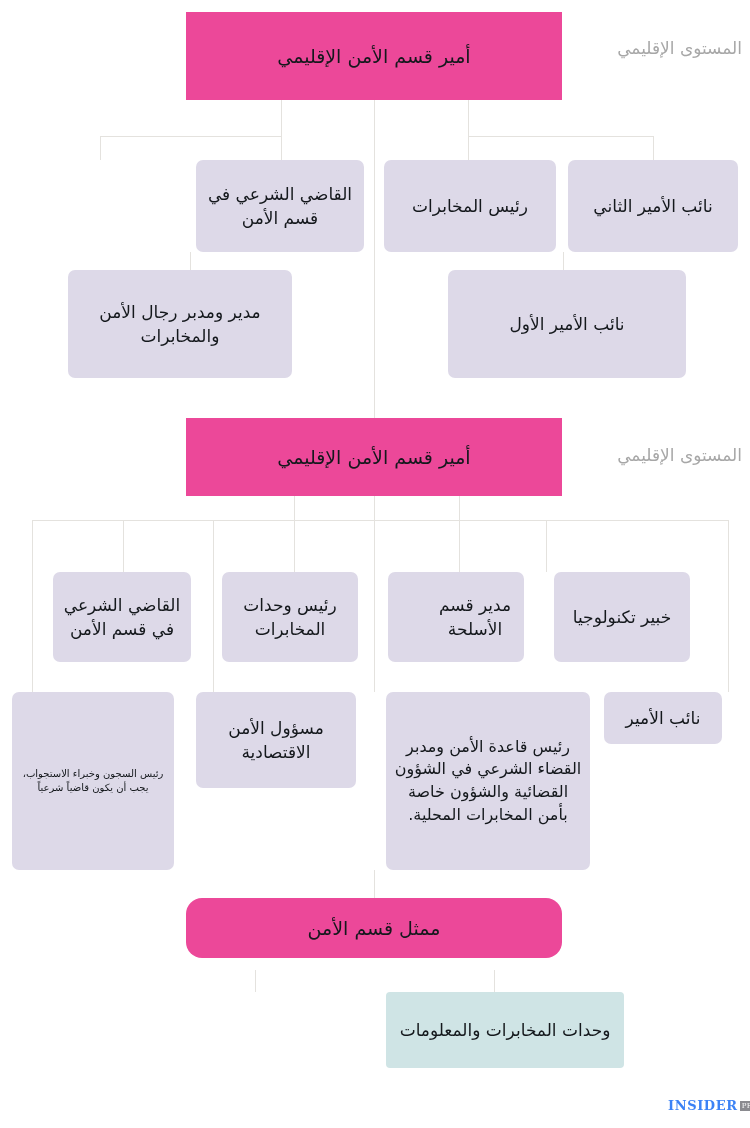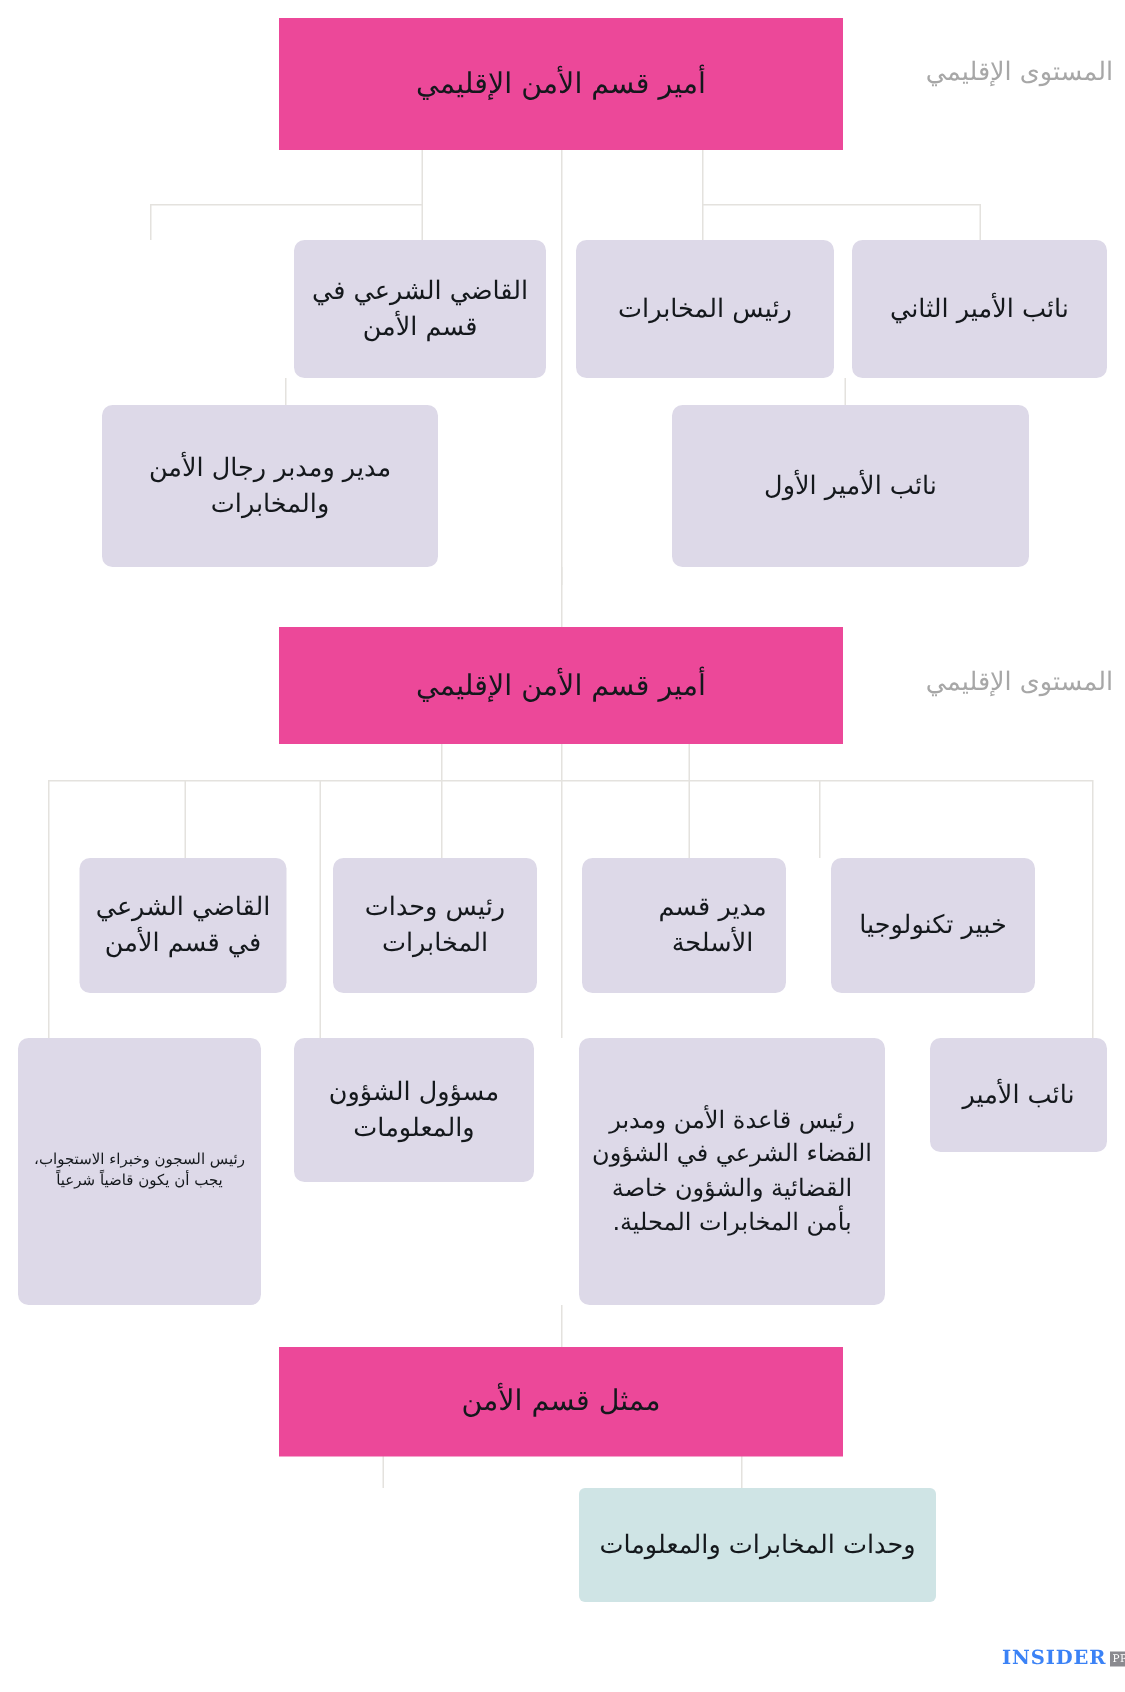--- a/index.html
+++ b/index.html
@@ -172,34 +172,34 @@
 
   <div class="node lav" style="left:554px; top:572px; width:136px; height:90px;">
     <span class="nodetext">خبير تكنولوجيا</span>
   </div>
 
   <div class="node lav" style="left:12px; top:692px; width:162px; height:178px; font-size:10px;">
     <span class="nodetext">رئيس السجون وخبراء الاستجواب، يجب أن يكون قاضياً شرعياً</span>
   </div>
 
   <div class="node lav" style="left:196px; top:692px; width:160px; height:96px;">
-    <span class="nodetext">مسؤول الشؤون والمعلومات</span>
+    <span class="nodetext">مسؤول الأمن الاقتصادية</span>
   </div>
 
   <div class="node lav" style="left:386px; top:692px; width:204px; height:178px; font-size:16px;">
     <span class="nodetext">رئيس قاعدة الأمن ومدبر القضاء الشرعي في الشؤون القضائية والشؤون خاصة بأمن المخابرات المحلية.</span>
   </div>
 
-  <div class="node lav" style="left:620px; top:692px; width:118px; height:76px;">
+  <div class="node lav" style="left:604px; top:692px; width:118px; height:52px;">
     <span class="nodetext">نائب الأمير</span>
   </div>
 
   <div class="conn v" style="left:374px; top:870px; height:28px;"></div>
 
-  <div class="node teal" style="left:186px; top:898px; width:376px; height:73px;">
+  <div class="node teal" style="left:186px; top:898px; width:376px; height:60px;border-radius:16px;">
     <span class="nodetext">ممثل قسم الأمن</span>
   </div>
 
   <div class="conn v" style="left:255px; top:970px; height:22px;"></div>
   <div class="conn v" style="left:494px; top:970px; height:22px;"></div>
 
 
   <div class="node teal small" style="left:386px; top:992px; width:238px; height:76px;">
     <span class="nodetext">وحدات المخابرات والمعلومات</span>
   </div>

